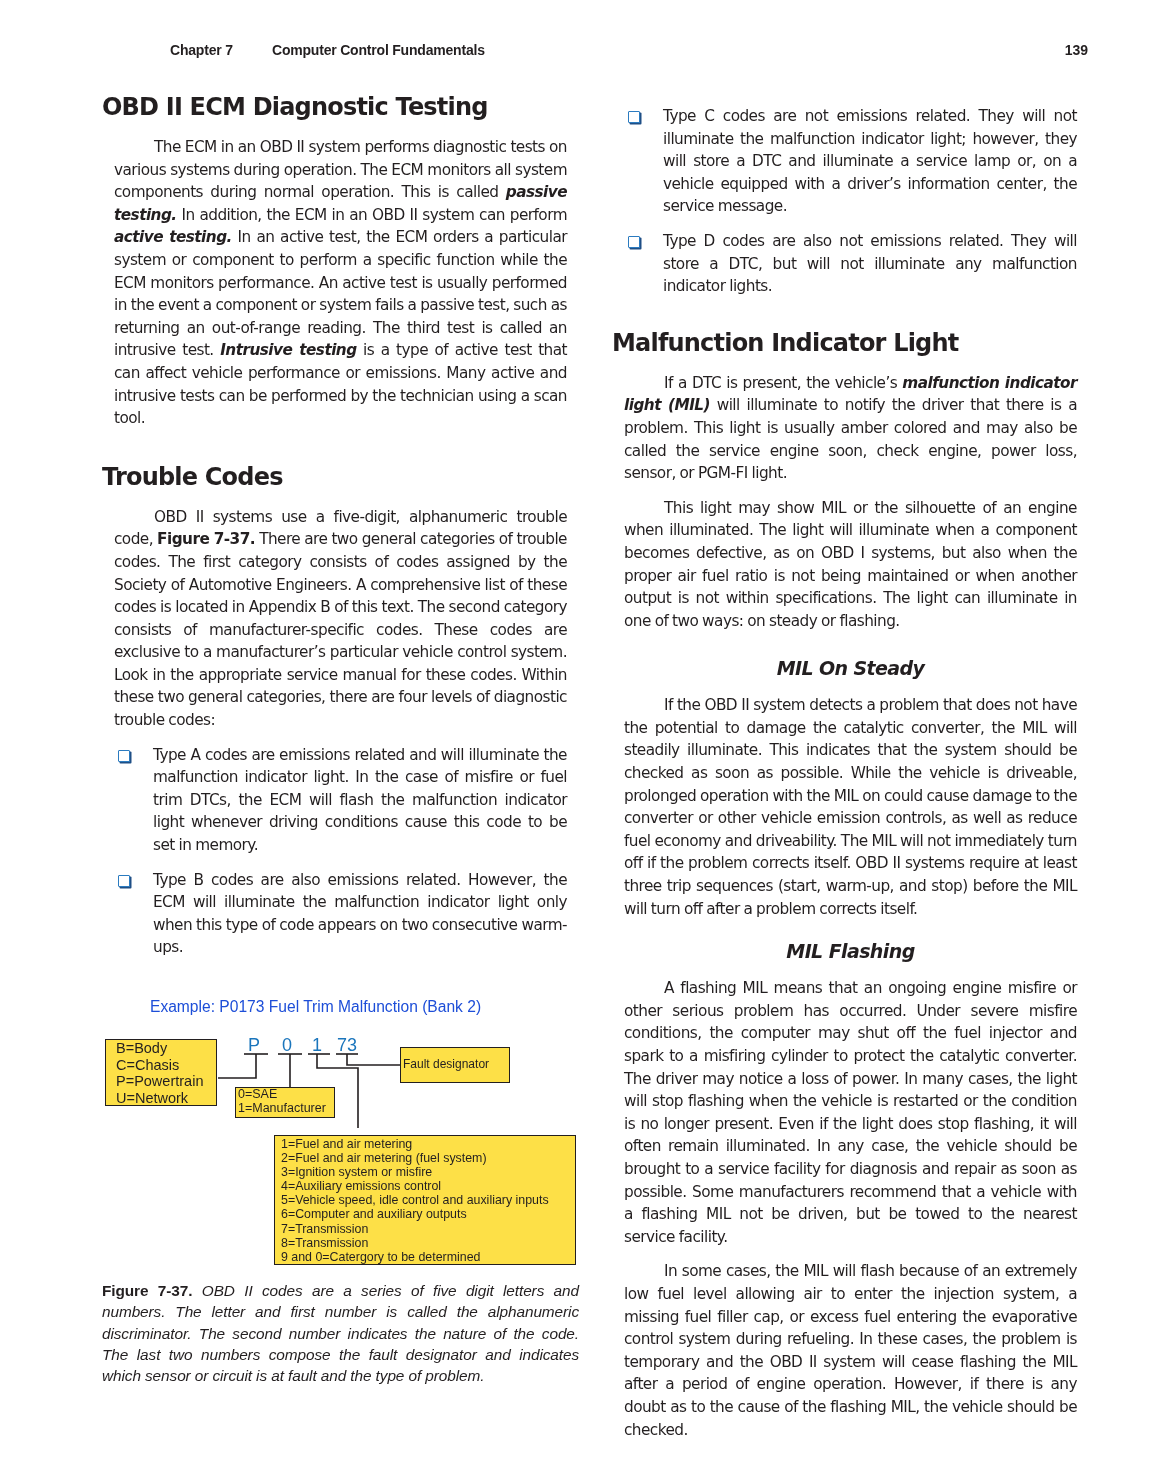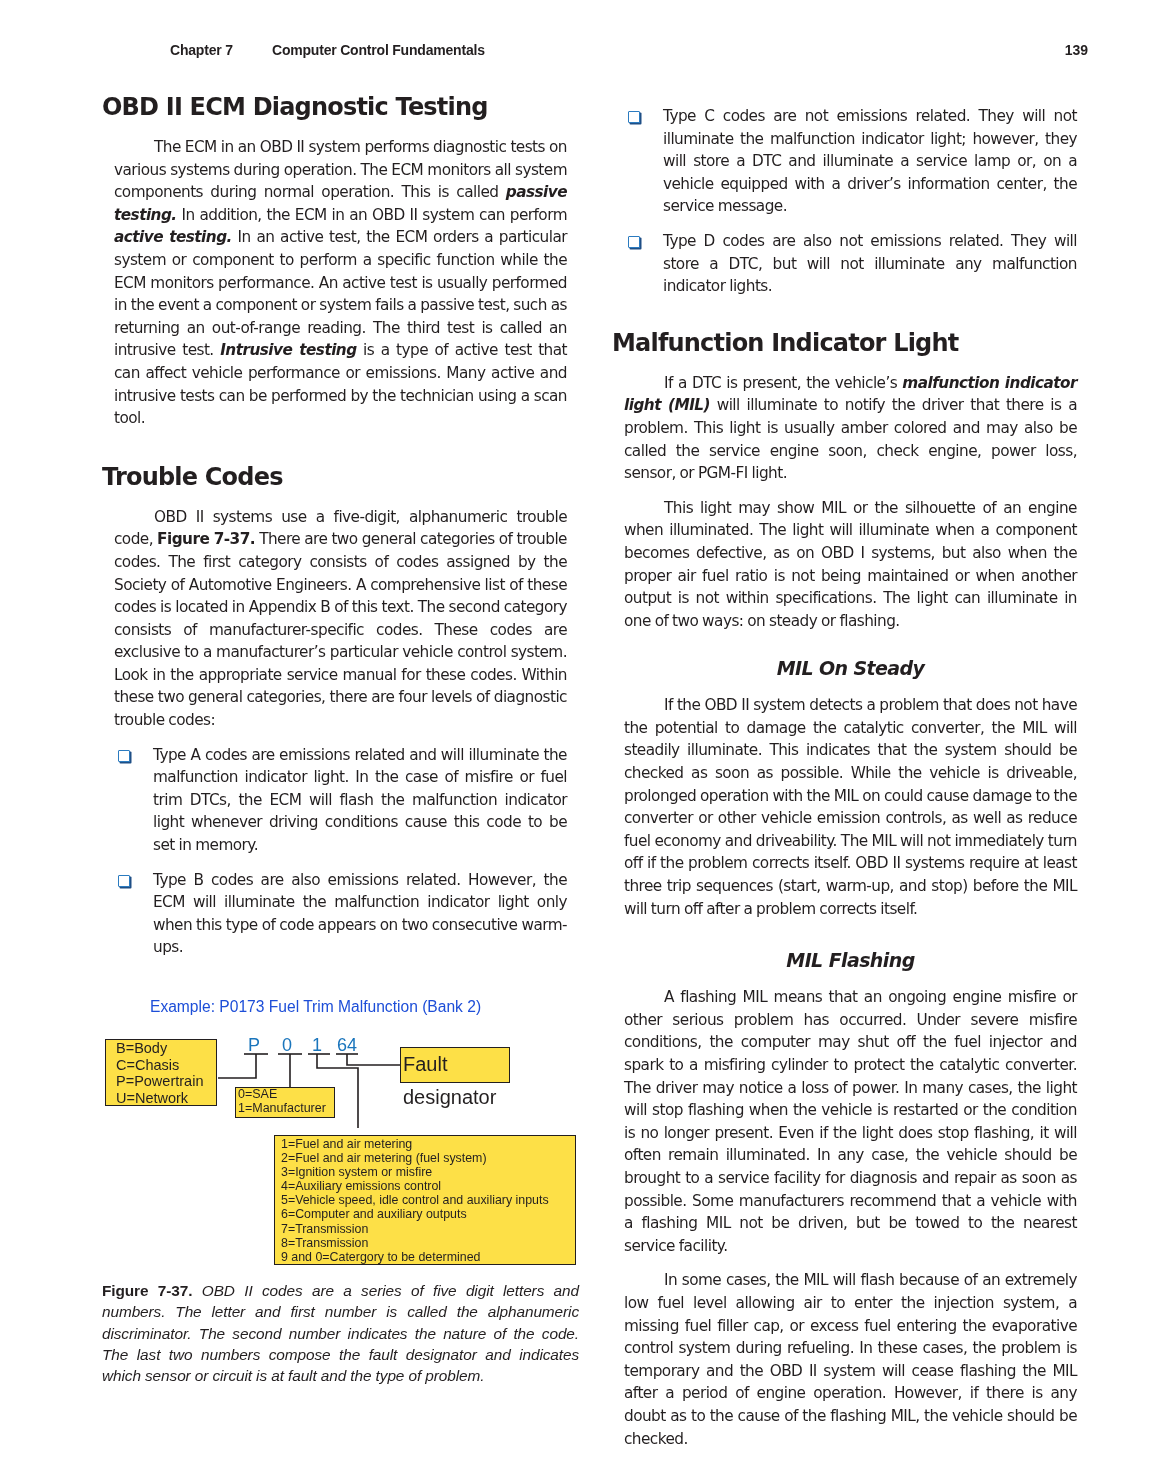--- a/index.html
+++ b/index.html
@@ -81,22 +81,22 @@
   </svg>
   <div class="dbox" style="left:3px;top:44px;width:112px;height:67px;padding-left:10px;font-size:14.5px;line-height:16.5px;box-sizing:border-box;padding-top:0px;">
     <div>B=Body</div>
     <div>C=Chasis</div>
     <div>P=Powertrain</div>
     <div>U=Network</div>
   </div>
   <span class="code-letter" style="left:146px;top:40px;">P</span>
   <span class="code-letter" style="left:180px;top:40px;">0</span>
   <span class="code-letter" style="left:210px;top:40px;">1</span>
-  <span class="code-letter" style="left:235px;top:40px;">64</span>
-  <div class="dbox" style="left:298px;top:52px;width:110px;height:36px;box-sizing:border-box;font-size:20px;line-height:33px;padding-left:2px;">
+  <span class="code-letter" style="left:235px;top:40px;">73</span>
+  <div class="dbox" style="left:298px;top:52px;width:110px;height:36px;box-sizing:border-box;font-size:12px;line-height:33px;padding-left:2px;">
     <span>Fault designator</span>
   </div>
   <div class="dbox" style="left:133px;top:92px;width:100px;height:31px;box-sizing:border-box;font-size:12.5px;line-height:13.5px;padding-left:2px;">
     <div>0=SAE</div>
     <div>1=Manufacturer</div>
   </div>
   <div class="dbox" style="left:172px;top:140px;width:302px;height:130px;box-sizing:border-box;font-size:12.4px;line-height:14.1px;padding-left:6px;padding-top:1px;">
     <div>1=Fuel and air metering</div>
     <div>2=Fuel and air metering (fuel system)</div>
     <div>3=Ignition system or misfire</div>
@@ -122,16 +122,16 @@
       </li>
   </ul>
 
   <h2 style="margin-top:28px;margin-bottom:4px;">Malfunction Indicator Light</h2>
   <p class="indent"><span>If a DTC is present, the vehicle’s </span><span class="bi">malfunction indicator light (MIL)</span><span> will illuminate to notify the driver that there is a problem. This light is usually amber colored and may also be called the service engine soon, check engine, power loss, sensor, or PGM-FI light.</span></p>
   <p class="indent">This light may show MIL or the silhouette of an engine when illuminated. The light will illuminate when a component becomes defective, as on OBD I systems, but also when the proper air fuel ratio is not being maintained or when another output is not within specifications. The light can illuminate in one of two ways: on steady or flashing.</p>
 
   <h3 style="margin-top:22px;margin-bottom:2px;">MIL On Steady</h3>
   <p class="indent">If the OBD II system detects a problem that does not have the potential to damage the catalytic converter, the MIL will steadily illuminate. This indicates that the system should be checked as soon as possible. While the vehicle is driveable, prolonged operation with the MIL on could cause damage to the converter or other vehicle emission controls, as well as reduce fuel economy and driveability. The MIL will not immediately turn off if the problem corrects itself. OBD II systems require at least three trip sequences (start, warm-up, and stop) before the MIL will turn off after a problem corrects itself.</p>
 
-  <h3 style="margin-top:26px;margin-bottom:2px;">MIL Flashing</h3>
+  <h3 style="margin-top:17px;margin-bottom:2px;">MIL Flashing</h3>
   <p class="indent">A flashing MIL means that an ongoing engine misfire or other serious problem has occurred. Under severe misfire conditions, the computer may shut off the fuel injector and spark to a misfiring cylinder to protect the catalytic converter. The driver may notice a loss of power. In many cases, the light will stop flashing when the vehicle is restarted or the condition is no longer present. Even if the light does stop flashing, it will often remain illuminated. In any case, the vehicle should be brought to a service facility for diagnosis and repair as soon as possible. Some manufacturers recommend that a vehicle with a flashing MIL not be driven, but be towed to the nearest service facility.</p>
   <p class="indent">In some cases, the MIL will flash because of an extremely low fuel level allowing air to enter the injection system, a missing fuel filler cap, or excess fuel entering the evaporative control system during refueling. In these cases, the problem is temporary and the OBD II system will cease flashing the MIL after a period of engine operation. However, if there is any doubt as to the cause of the flashing MIL, the vehicle should be checked.</p>
 </div>
 
 </body></html>

